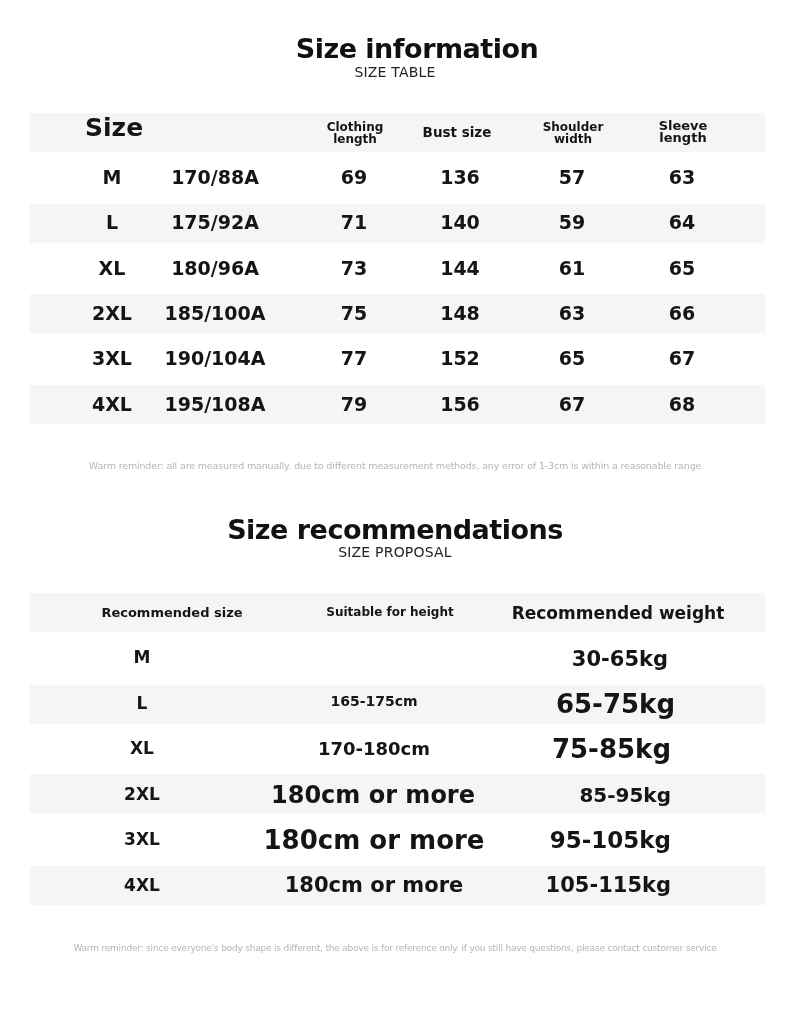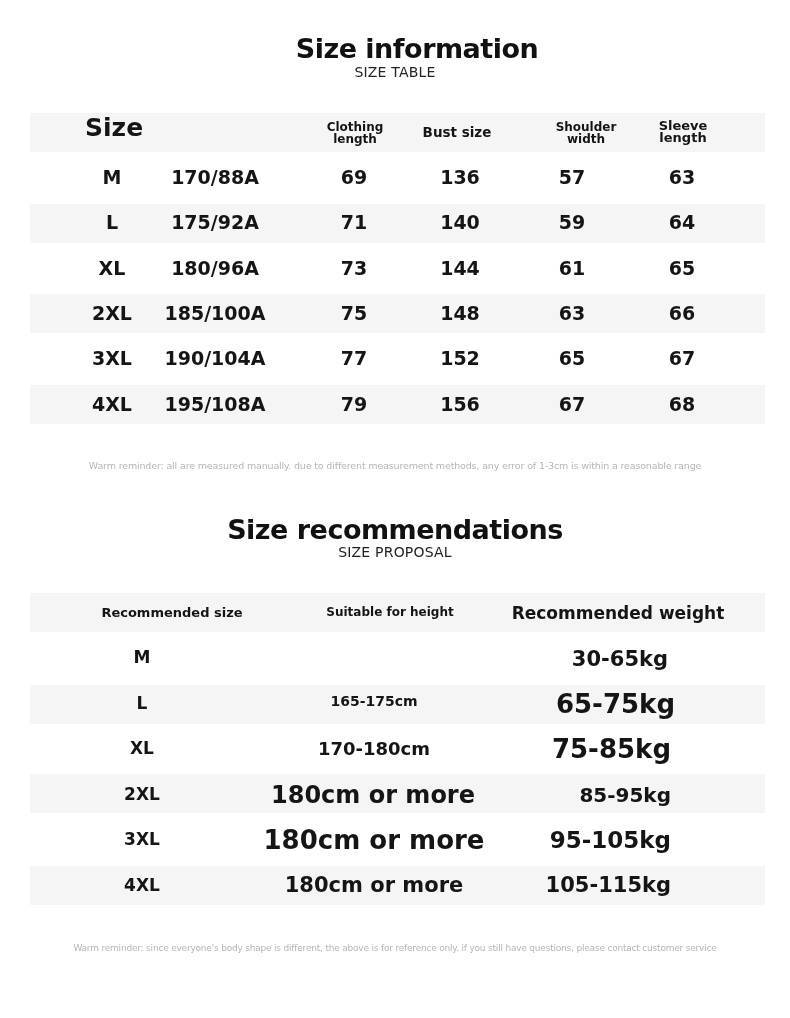--- a/index.html
+++ b/index.html
@@ -36,21 +36,21 @@
 
 <div class="t1">
 
   <div class="abs band" style="top:113px;">
     <div class="cell" style="left:55px; top:0; font-size:25px;">Size</div>
     <div class="cell hdr-small" style="left:295px; top:8px; width:60px;">
       <div>Clothing</div>
       <div>length</div>
     </div>
     <div class="cell" style="left:392px; top:11px; width:70px; font-size:13.5px;">Bust size</div>
-    <div class="cell hdr-small" style="left:508px; top:8px; width:70px;margin-left:13px;">
+    <div class="cell hdr-small" style="left:508px; top:8px; width:70px;">
       <div>Shoulder</div>
       <div>width</div>
     </div>
     <div class="cell hdr-small" style="left:622px; top:7px; width:62px; font-size:13px !important;">
       <div>Sleeve</div>
       <div>length</div>
     </div>
   </div>
 
   <div class="abs band" style="top:204px;"></div>

